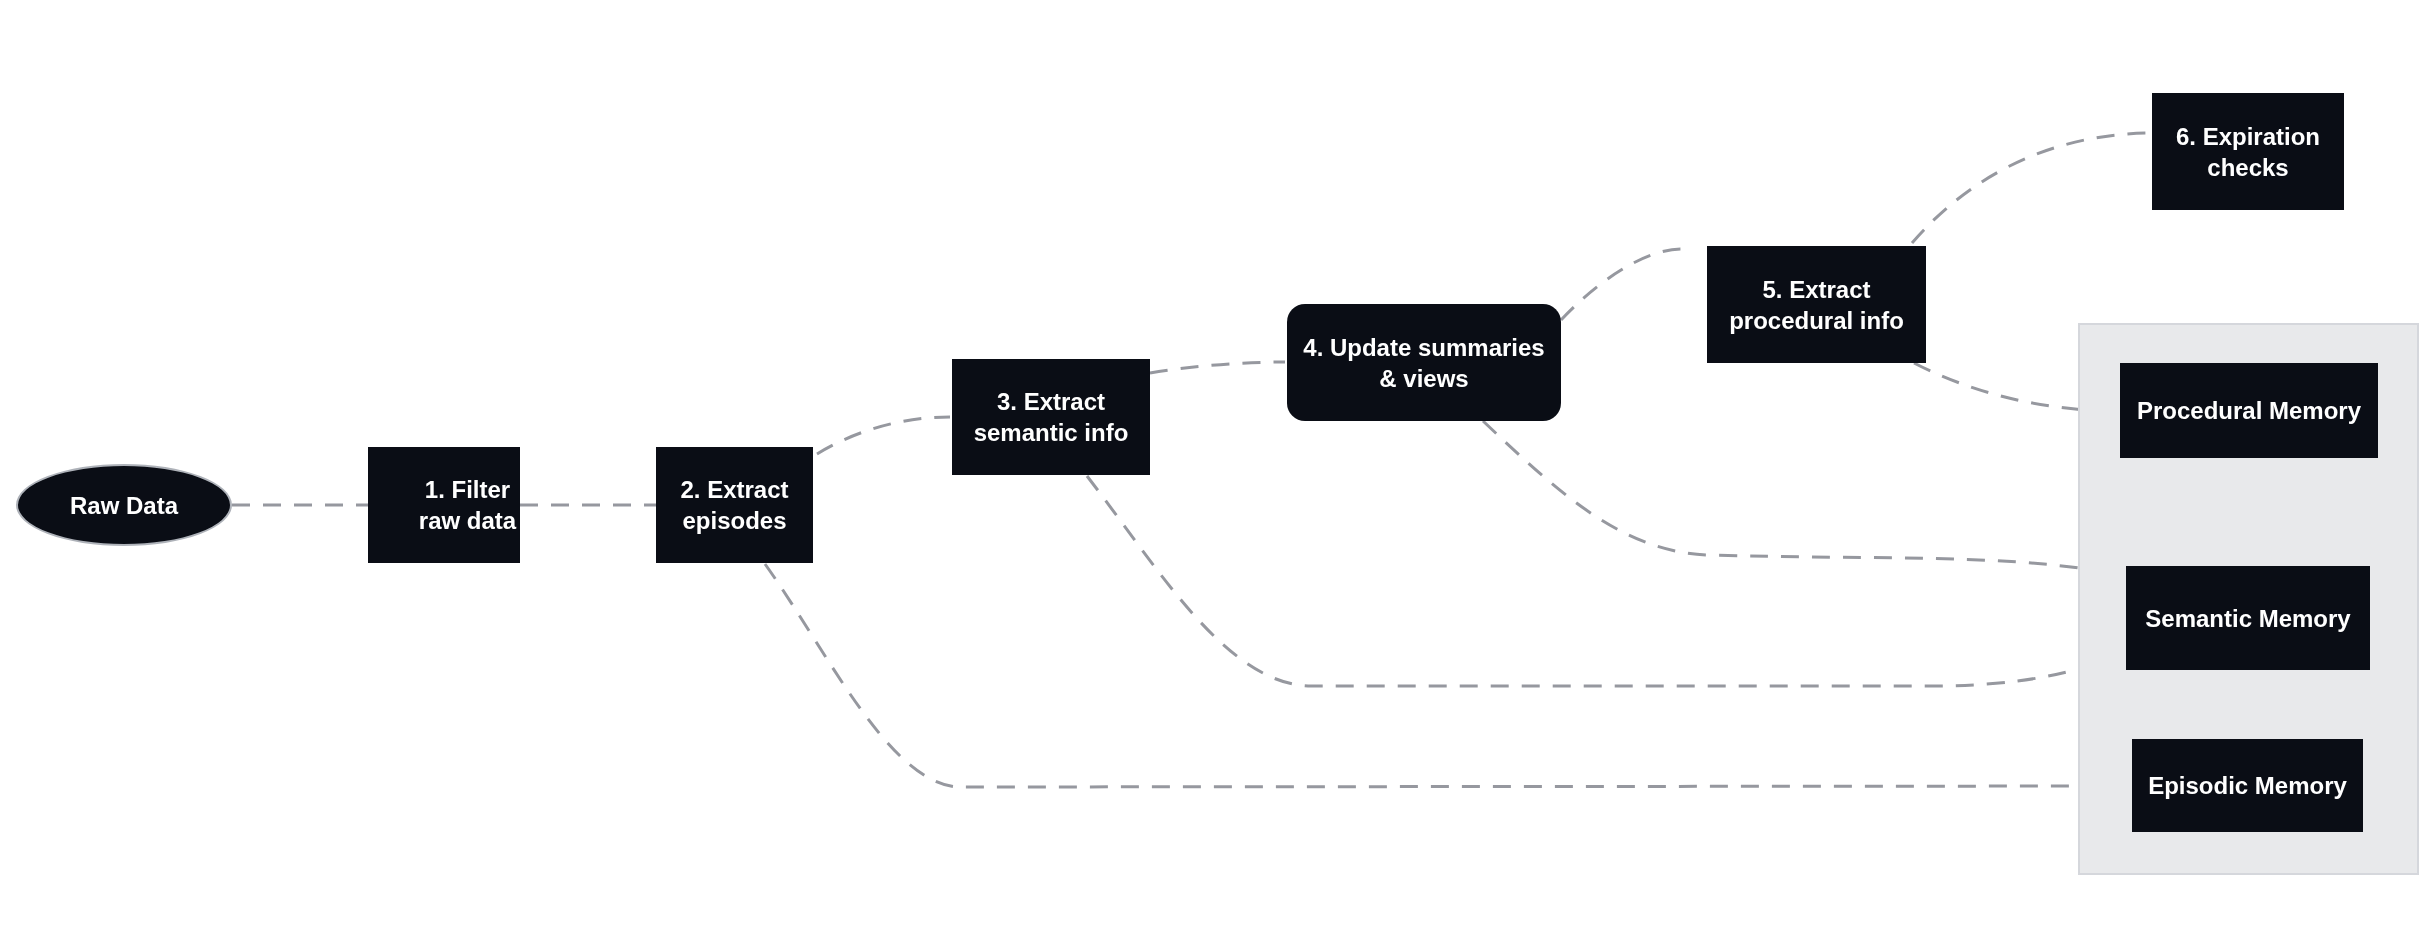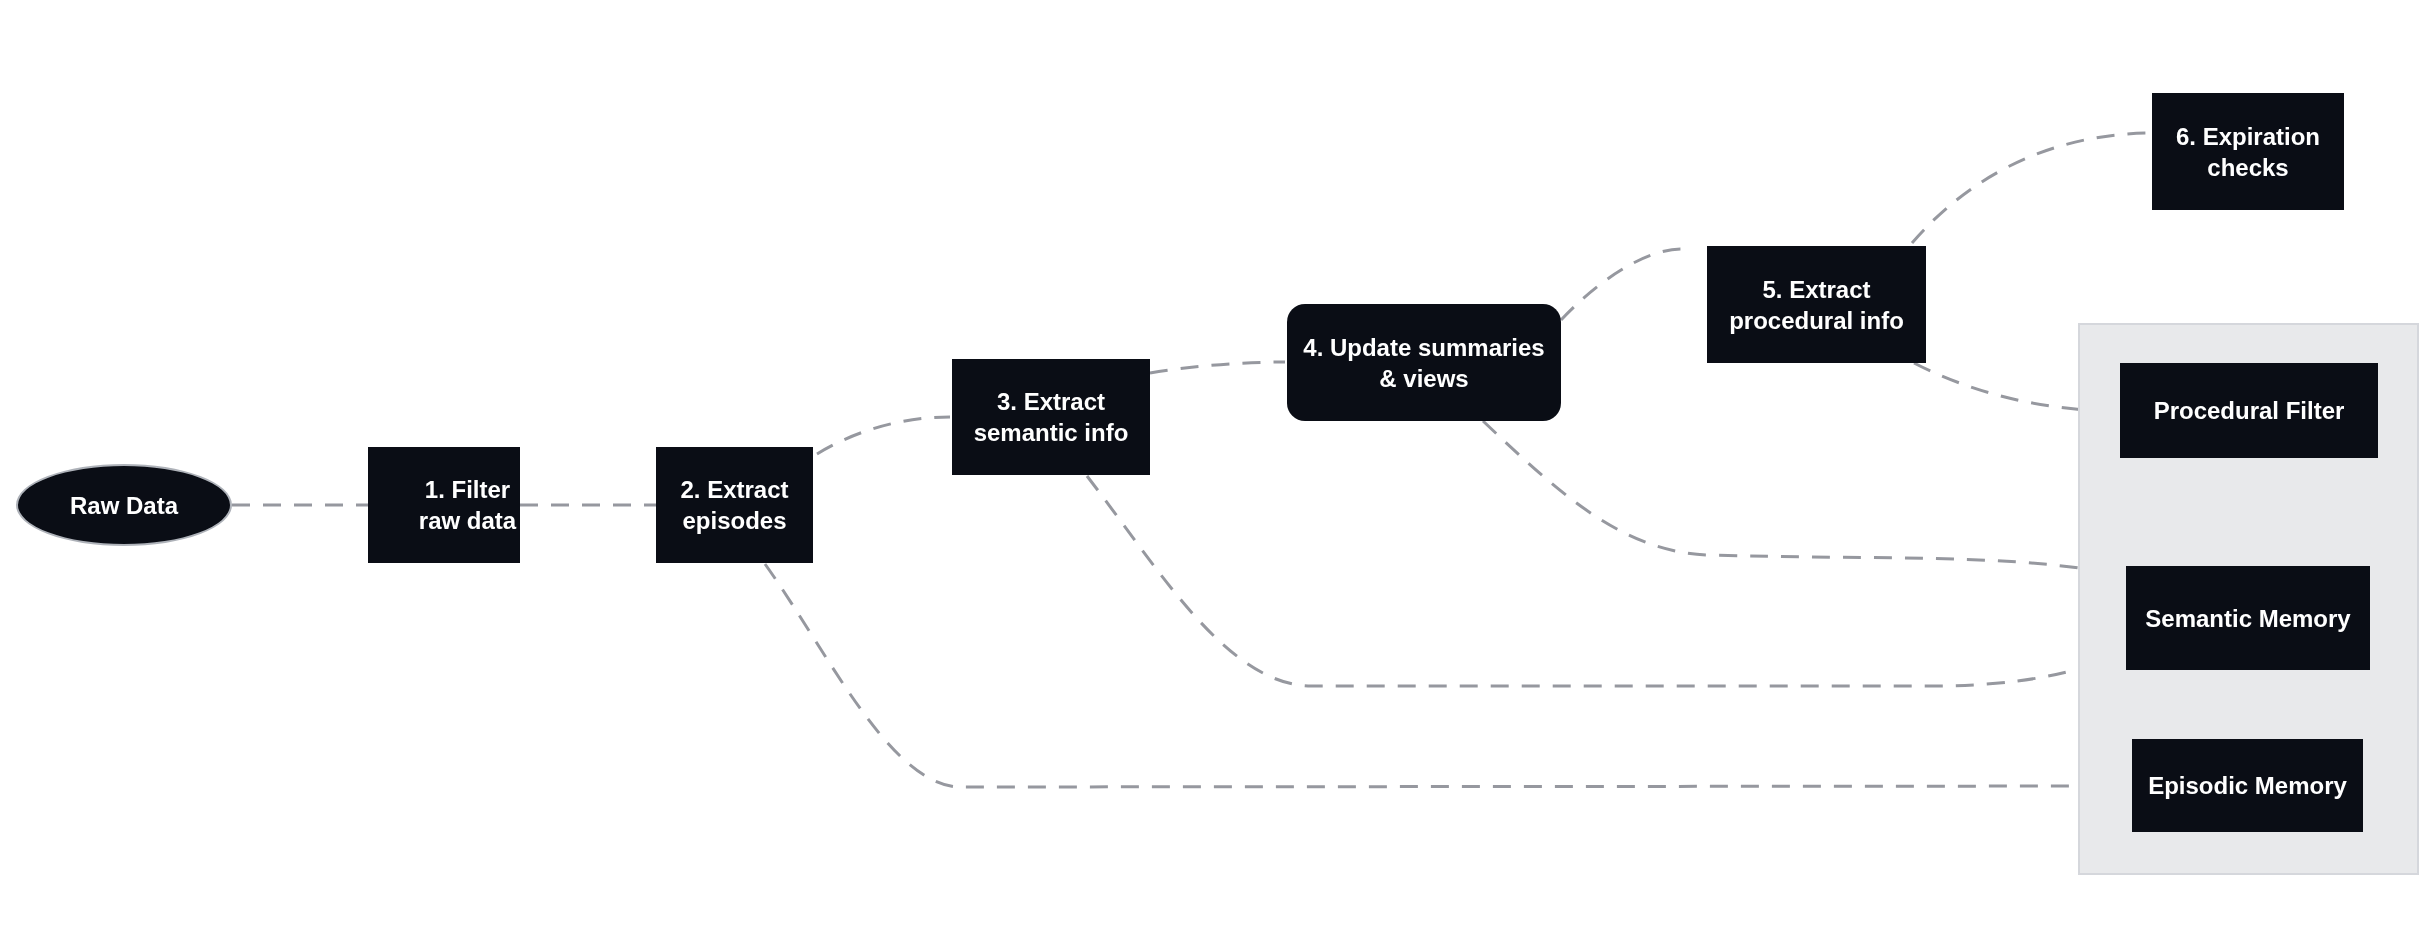--- a/index.html
+++ b/index.html
@@ -117,17 +117,17 @@
   <div class="node n-s2">2. Extract
 episodes</div>
   <div class="node n-s3">3. Extract
 semantic info</div>
   <div class="node n-s4">4. Update summaries
 &amp; views</div>
   <div class="node n-s5">5. Extract
 procedural info</div>
   <div class="node n-s6">6. Expiration
 checks</div>
-  <div class="node n-proc">Procedural Filter</div>
+  <div class="node n-proc">Procedural Memory</div>
   <div class="node n-sem">Semantic Memory</div>
   <div class="node n-epis">Episodic Memory</div>
 
 </div>
 
 </body></html>

